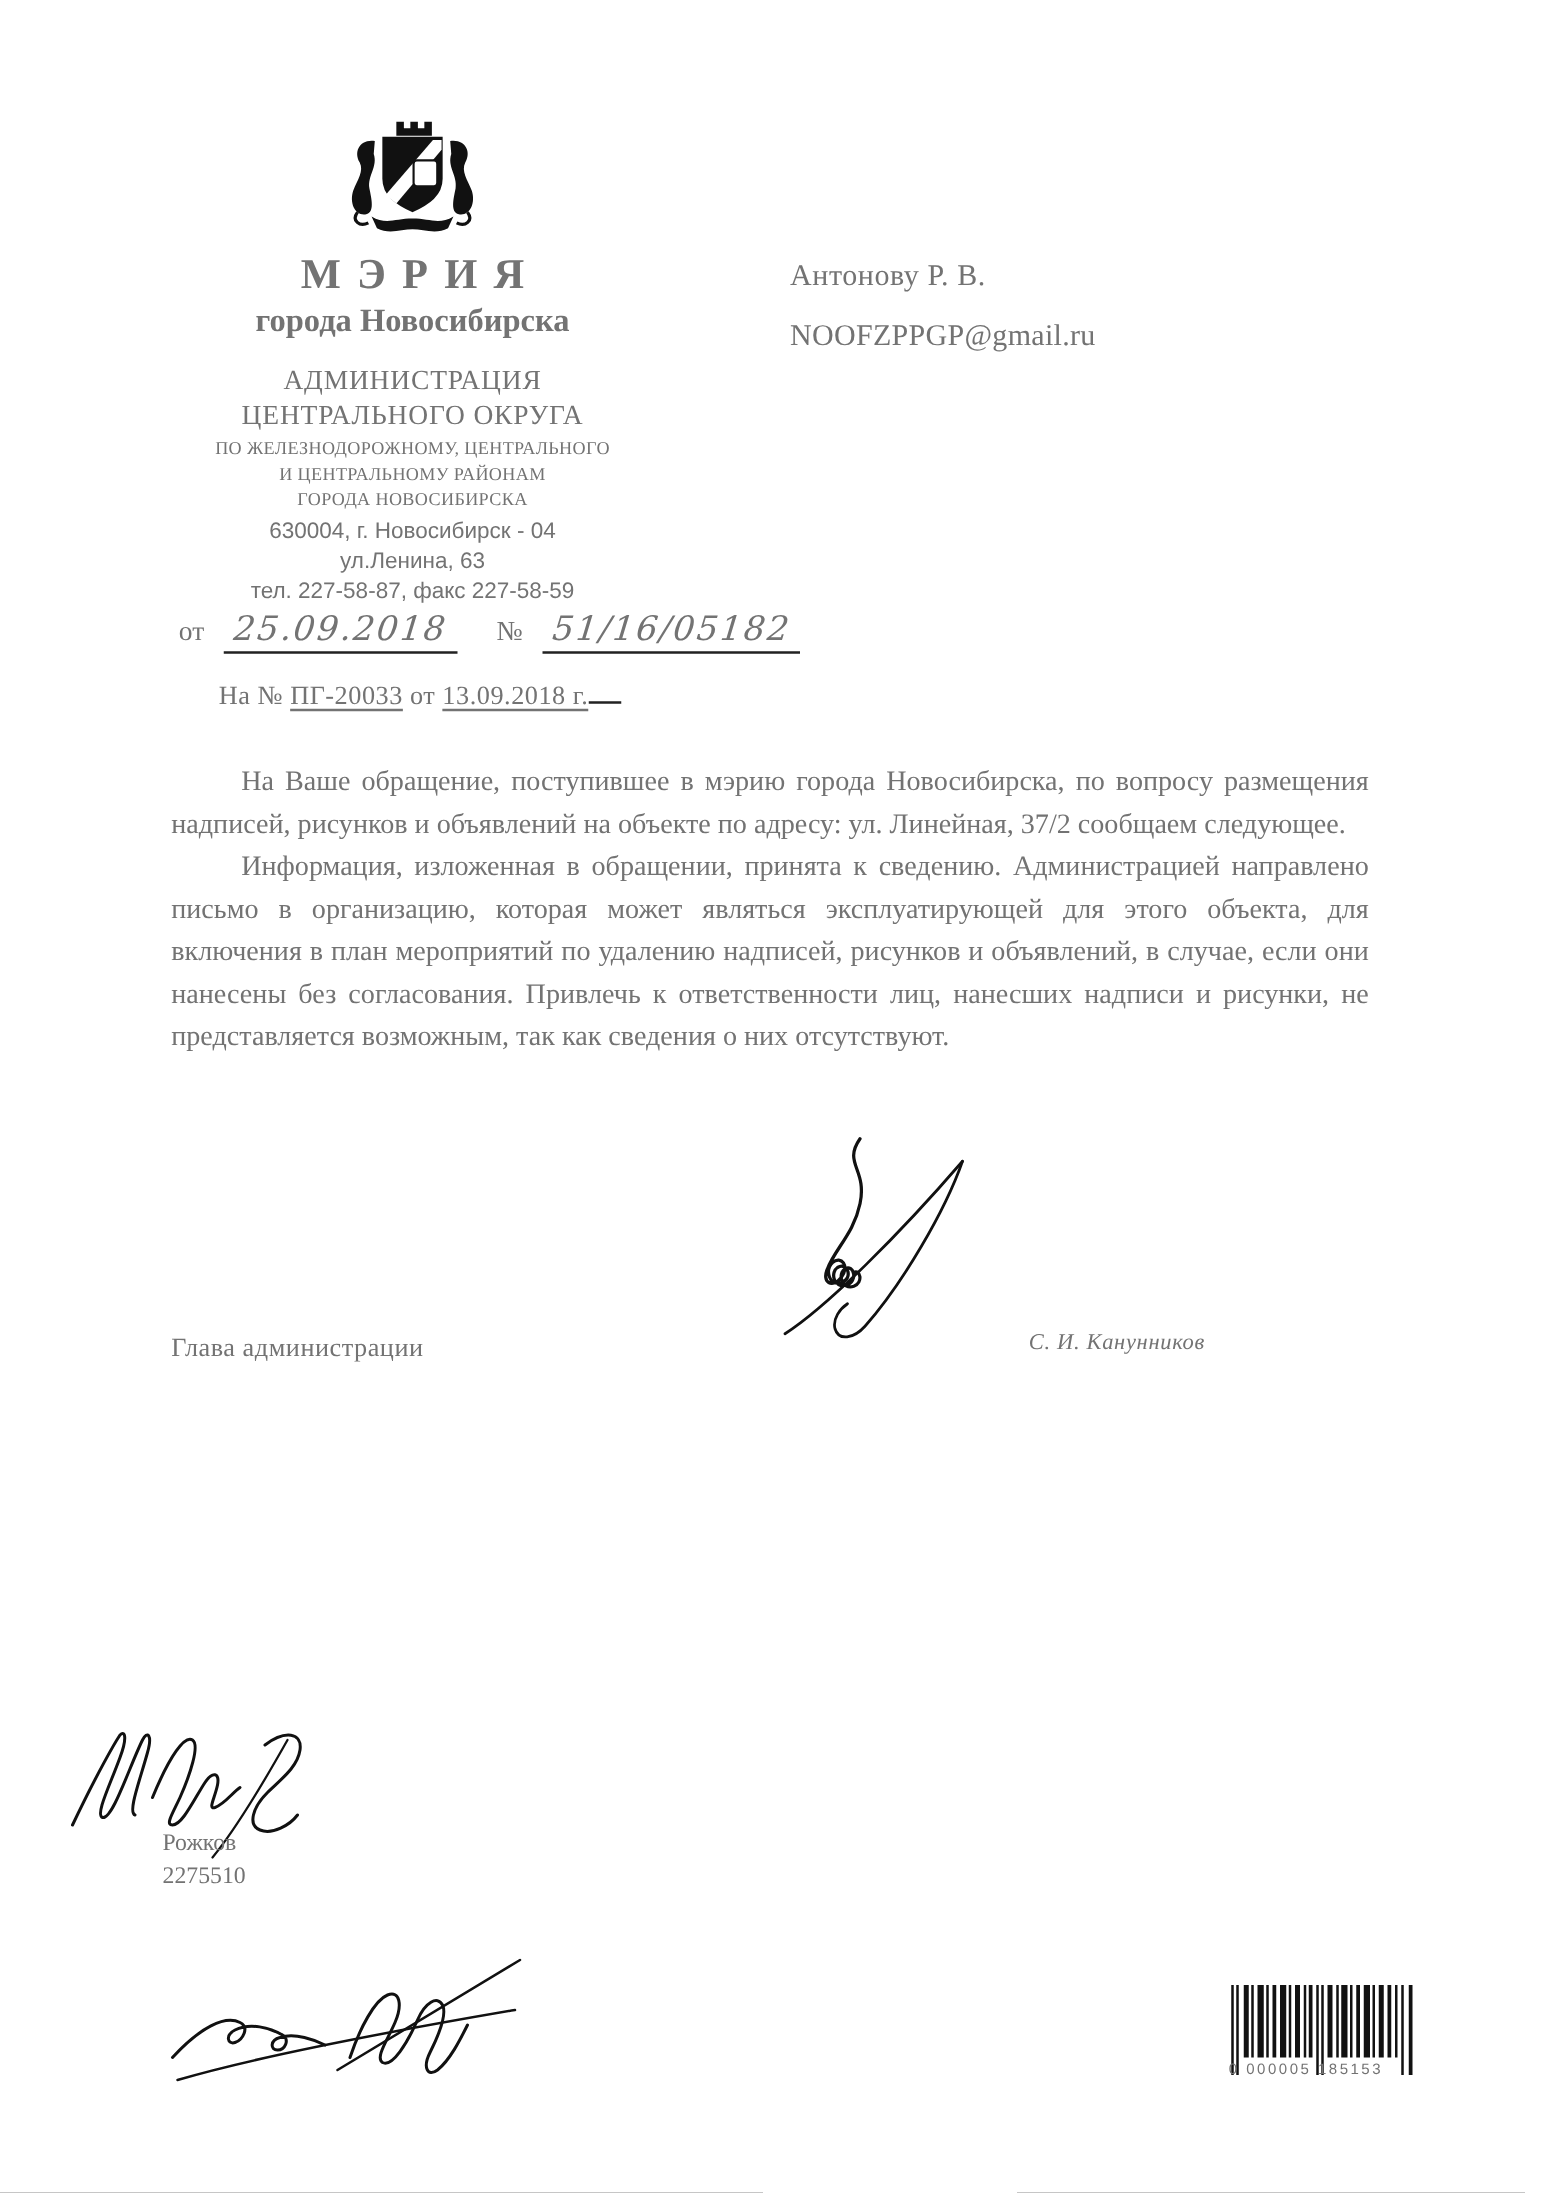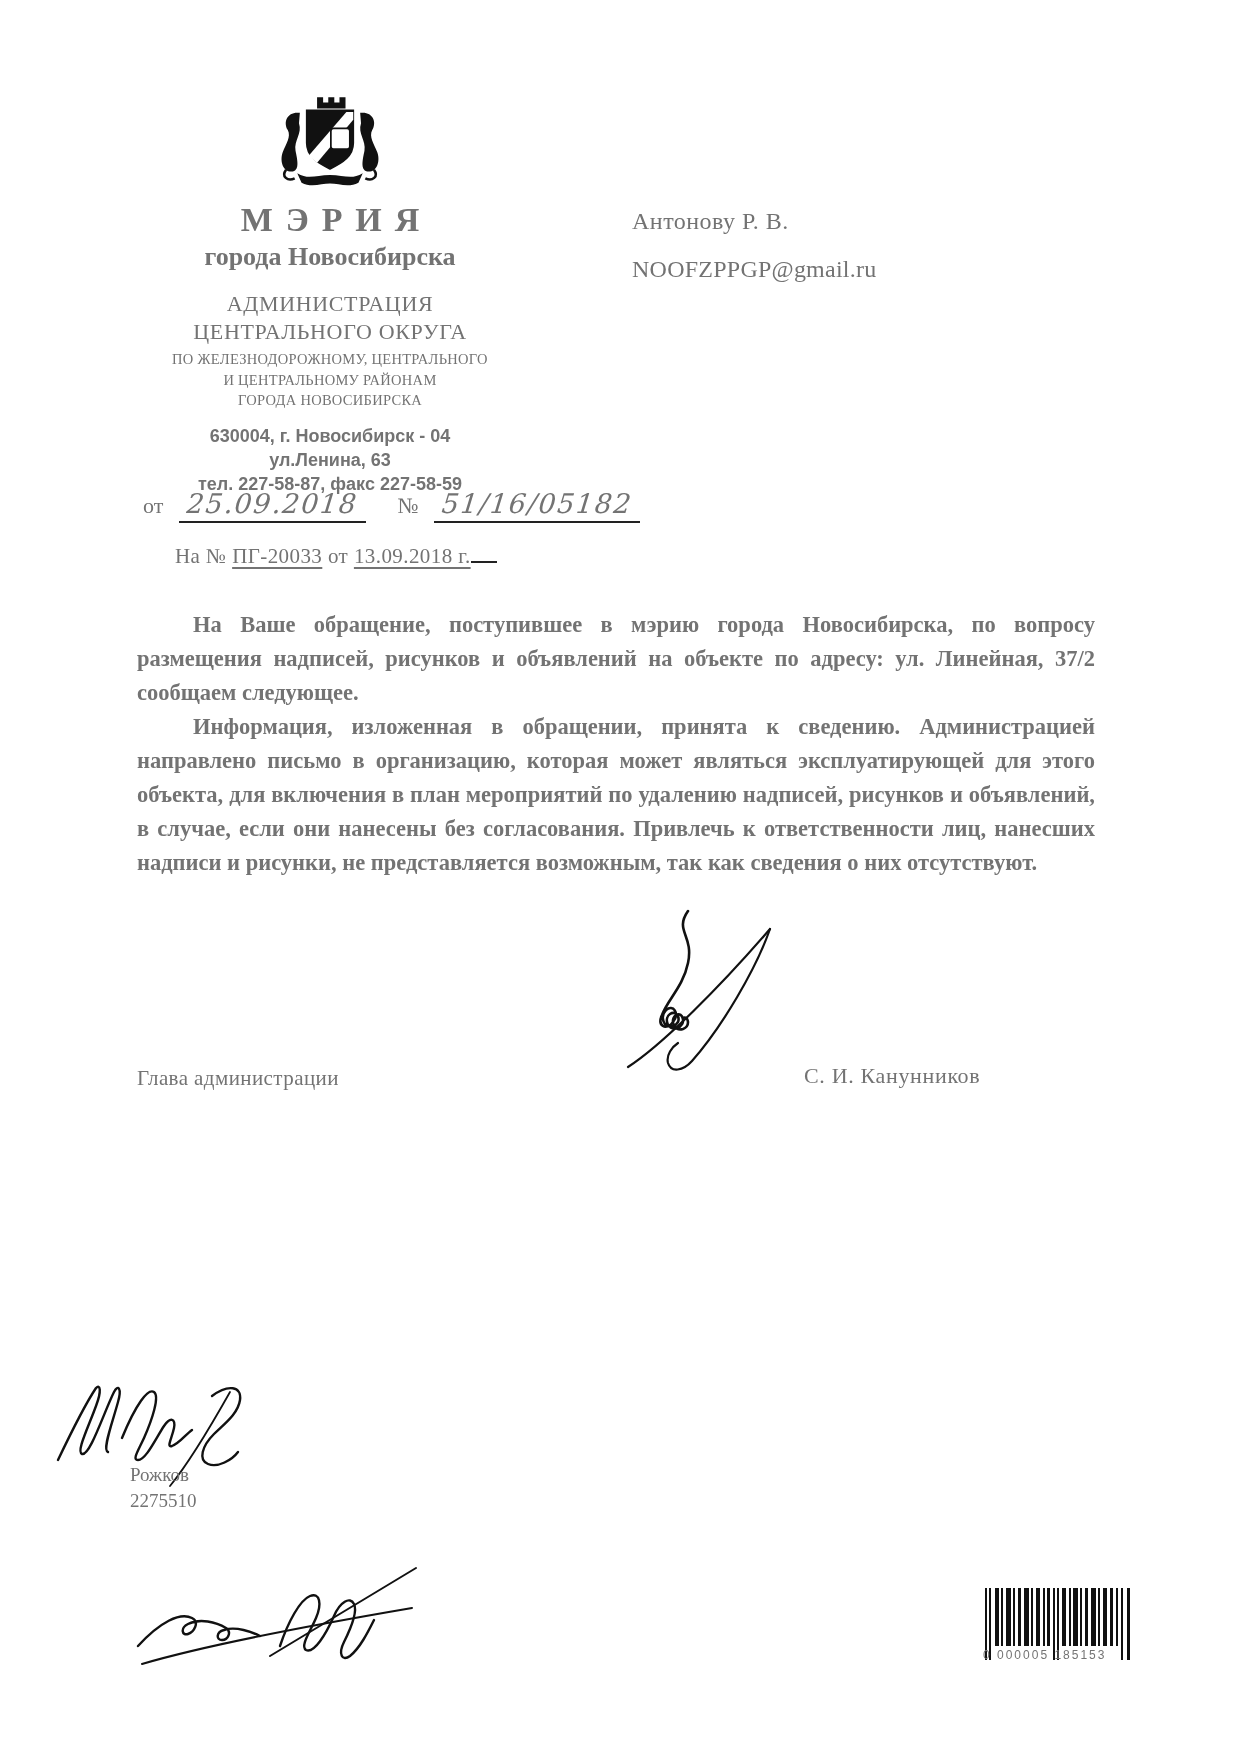--- a/index.html
+++ b/index.html
@@ -20,21 +20,21 @@
   .emblem{width:112px;height:96px;margin:0 auto 10px auto;display:block;}
   .org-top{
     font-size:34px;font-weight:bold;letter-spacing:.38em;
     text-indent:.38em;line-height:1.1;
   }
   .org-city{font-size:26px;font-weight:bold;margin-top:4px;}
   .dept{font-size:22px;margin-top:18px;line-height:1.25;letter-spacing:.03em;}
   .districts{font-size:14.5px;line-height:1.4;margin-top:4px;letter-spacing:.02em;}
   .addr{
     font-family:"Liberation Sans", sans-serif;
-    font-size:18px;line-height:1.32;margin-top:15px;font-weight:bold;
+    font-size:18px;line-height:1.32;margin-top:3px;
   }
   
   .recipient-name{
     position:absolute;left:632px;top:208px;
     font-size:24px;letter-spacing:.02em;
   }
   .recipient-email{
     position:absolute;left:632px;top:256px;
     font-size:24px;letter-spacing:.01em;
   }
@@ -60,31 +60,30 @@
     position:absolute;left:175px;top:541px;
     font-size:21px;letter-spacing:.02em;
   }
   .reply-line .u{ text-decoration:underline; text-underline-offset:4px;}
   .reply-tail{display:inline-block;width:26px;border-bottom:2px solid #222;height:20px;}
   
   .body-text{
     position:absolute;left:137px;top:608px;width:958px;
     font-size:22.5px;line-height:34px;
     text-align:justify;
-    font-weight:bold;
   }
   .body-text p{margin:0;text-indent:56px;}
   
   .sig-position{
     position:absolute;left:137px;top:1066px;
     font-size:21px;letter-spacing:.02em;
   }
   .sig-name{
-    position:absolute;left:804px;top:1063px;
-    font-size:22px;letter-spacing:.03em;
+    position:absolute;left:823px;top:1063px;
+    font-size:18px;letter-spacing:.03em;font-style:italic;
   }
   .sig-main{position:absolute;left:570px;top:905px;width:220px;height:170px;}
   .sig-main path,.scribble path{fill:none;stroke:#111;stroke-linecap:round;}
   
   .scribble1{position:absolute;left:52px;top:1368px;width:220px;height:120px;}
   .executor{
     position:absolute;left:130px;top:1462px;
     font-size:19px;line-height:1.35;
   }
   .scribble2{position:absolute;left:130px;top:1560px;width:290px;height:115px;}

